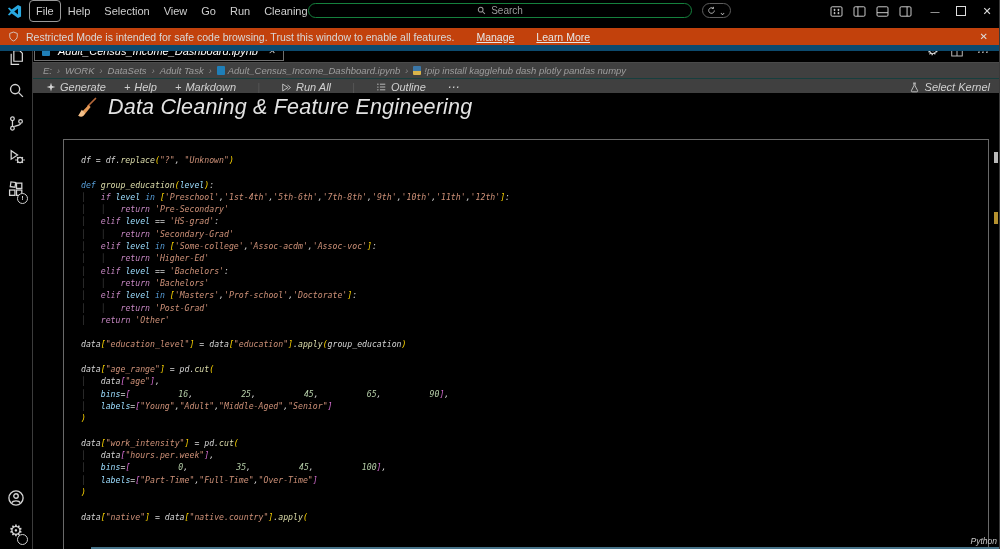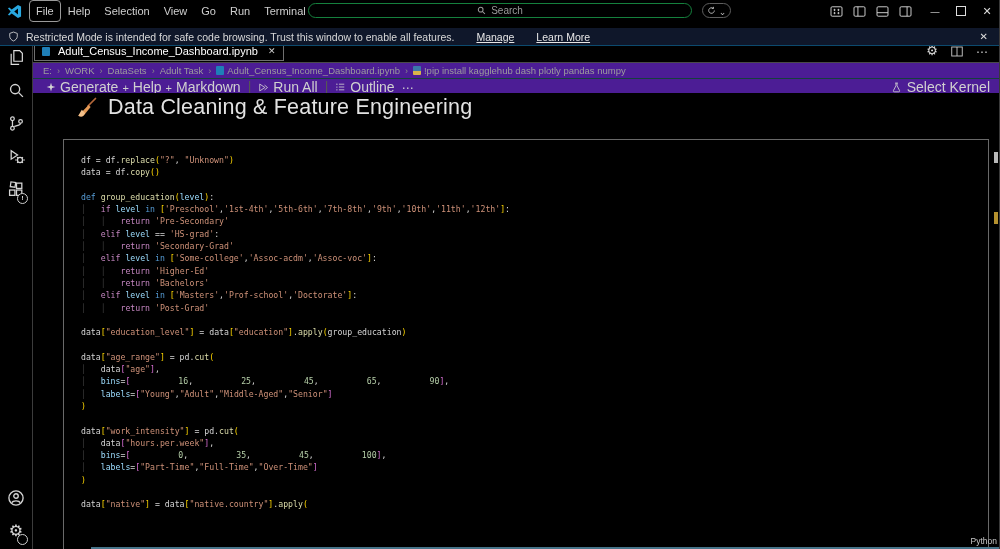--- a/index.html
+++ b/index.html
@@ -23,57 +23,57 @@
   .chev::before{content:"⌄";font-size:9px;line-height:4px;}
   #winctl{position:absolute;right:0;top:0;height:22px;display:flex;align-items:center;}
   .lay-ico{margin-right:10px;display:inline-flex;}
   .winbtn{width:26px;text-align:center;color:#ddd;font-size:11px;}
   .win-min::before{content:"—";font-size:9px;}
   .win-restore{display:inline-block;}
   .win-restore .sq{display:block;width:8px;height:8px;border:1px solid #ddd;margin:0 auto;}
   .win-close::before{content:"✕";}
 
   
-  #banner{position:absolute;left:0;top:28px;width:100%;height:17px;background:#0f172a;
-    border-bottom:1px solid #0c4a6e;display:flex;align-items:center;color:#d8d8d8;font-size:10.5px;z-index:4;}
+  #banner{position:absolute;left:0;top:28px;width:100%;height:17px;background:#c2410c;
+    border-bottom:6px solid #0c4a6e;display:flex;align-items:center;color:#d8d8d8;font-size:10.5px;z-index:4;}
   #banner .shield{margin-left:8px;display:inline-flex;}
   #banner .btxt{margin-left:7px;}
   .bnr-link{margin-left:22px;text-decoration:underline;color:#e6e6e6;}
   #banner-close{margin-left:auto;margin-right:12px;color:#ddd;font-size:10px;}
   #banner-close::before{content:"✕";}
 
   
   #activitybar{position:absolute;left:0;top:40px;bottom:0;width:32px;background:#000;
     border-right:1px solid #3c3c3c;display:flex;flex-direction:column;align-items:center;z-index:3;}
   .ab-icon{height:31px;width:100%;display:flex;align-items:center;justify-content:center;position:relative;margin-top:2px;}
   .ab-bottom{margin-top:auto;}
   .badge{position:absolute;right:4px;bottom:1px;width:9px;height:9px;border:1px solid #cfcfcf;border-radius:50%;
     background:#000;color:#fff;font-size:6px;line-height:8px;text-align:center;font-weight:bold;}
   .gear-glyph{font-size:16px;color:#d6d6d6;line-height:16px;}
 
   
-  #editor{position:absolute;left:33px;top:40px;right:0;bottom:0;background:#4c1d95;}
+  #editor{position:absolute;left:33px;top:40px;right:0;bottom:0;background:#404040;font-style:italic;}
   #tabbar{height:22px;border-bottom:1px solid #4a4a4a;display:flex;align-items:center;background:#000;}
   .tab{height:18px;margin-left:1px;border:1px solid #6f6f6f;display:flex;align-items:center;gap:5px;
     padding:0 7px;font-size:11px;color:#fff;background:#000;}
   .tab-close{font-size:9px;color:#ccc;margin-left:5px;}
   .tab-close::before{content:"✕";}
   #tabactions{margin-left:auto;display:flex;gap:13px;margin-right:12px;color:#ccc;align-items:center;}
   .more-dots::before{content:"⋯";font-size:12px;}
 
   #breadcrumbs{height:15px;display:flex;align-items:center;font-size:9.5px;color:#9d9d9d;
     padding-left:10px;border-bottom:1px solid #173f3e;white-space:nowrap;}
   .bc-sep{margin:0 5px;font-size:9px;color:#8a8a8a;}
   .bc-item{display:inline-flex;align-items:center;}
   .bc-ico{display:inline-block;width:8px;height:9px;margin-right:3px;}
   .bc-ico.nb{background:#1f7fb8;border-radius:1px;}
   .bc-ico.py{background:linear-gradient(180deg,#3b77a8 50%,#d9b44a 50%);border-radius:1px;}
 
-  #nbtoolbar{height:16px;display:flex;align-items:center;font-size:14px;color:#d0d0d0;
-    padding-left:13px;gap:4px;white-space:nowrap;}
+  #nbtoolbar{height:16px;display:flex;align-items:center;font-size:11px;color:#d0d0d0;
+    padding-left:13px;gap:18px;white-space:nowrap;}
   .tb-btn{display:flex;align-items:center;gap:4px;}
   .plus::before{content:"+";font-size:11px;color:#d0d0d0;}
   .tb-sep{color:#565656;margin:0 3px;}
   .tb-sep::before{content:"|";}
   #selectkernel{margin-left:auto;margin-right:10px;display:flex;gap:5px;align-items:center;}
 
   
   #nbcanvas{position:absolute;left:0;right:0;top:53px;bottom:0;background:#000;}
   #mdheading{position:absolute;left:42px;top:2px;display:flex;align-items:center;gap:9px;}
   #mdheading h1{font-size:21.5px;font-weight:500;color:#e2e2e2;margin:0;letter-spacing:.2px;}
@@ -109,21 +109,21 @@
         <path fill="#29a8e0" d="M11.7 1 L15 2.6 V13.4 L11.7 15 L5 10.1 L2.4 12.3 L1 11.5 L3.9 8 L1 4.5 L2.4 3.7 L5 5.9 Z M11.7 4.7 L7.7 8 L11.7 11.3 Z"></path>
       </svg>
     </span>
     <nav id="menubar">
         <span class="menu focused">File</span>
         <span class="menu">Help</span>
         <span class="menu">Selection</span>
         <span class="menu">View</span>
         <span class="menu">Go</span>
         <span class="menu">Run</span>
-        <span class="menu">Terminal</span>
+        <span class="menu">Cleaning</span>
         <span class="menu">Help</span>
       </nav>
     <div id="navarrows">
       <span class="nav-back"></span>
       <span class="nav-fwd"></span>
     </div>
     <div id="cmdcenter">
       <span>
         <svg width="9" height="9" viewBox="0 0 16 16" stroke="#9b9b9b" fill="none" stroke-width="1.8">
           <circle cx="6.5" cy="6.5" r="4.2"></circle>
@@ -335,32 +335,33 @@
             <path fill="#e59a56" d="M13.6 9 L15.6 11 L8.5 19.8 C7 21 4.2 20.6 3.4 19.6 L13.6 9 Z"></path>
             <path fill="#f3c08b" d="M6.8 13.8 L3.4 19.6 C4.2 20.6 6.4 21 8 20.1 L10.2 17.2 Z"></path>
           </svg>
         </span>
         <h1>Data Cleaning &amp; Feature Engineering</h1>
       </div>
 
       <div id="codecell">
         <div id="code">
             <div class="cl"><span class="tk-w">df = df.</span><span class="tk-f">replace</span><span class="tk-b">(</span><span class="tk-s">"?"</span><span class="tk-w">, </span><span class="tk-s">"Unknown"</span><span class="tk-b">)</span></div>
-            <div class="cl"><span class="tk-w">data = df.</span><span class="tk-f">copy</span><span class="tk-b">()</span></div>
             <div class="cl"> </div>
             <div class="cl"><span class="tk-k">def</span><span class="tk-w"> </span><span class="tk-f">group_education</span><span class="tk-b">(</span><span class="tk-v">level</span><span class="tk-b">)</span><span class="tk-w">:</span></div>
             <div class="cl"><span class="ig">│</span>   <span class="tk-c">if</span><span class="tk-w"> </span><span class="tk-v">level</span><span class="tk-w"> </span><span class="tk-k">in</span><span class="tk-w"> </span><span class="tk-b">[</span><span class="tk-s">'Preschool'</span><span class="tk-w">,</span><span class="tk-s">'1st-4th'</span><span class="tk-w">,</span><span class="tk-s">'5th-6th'</span><span class="tk-w">,</span><span class="tk-s">'7th-8th'</span><span class="tk-w">,</span><span class="tk-s">'9th'</span><span class="tk-w">,</span><span class="tk-s">'10th'</span><span class="tk-w">,</span><span class="tk-s">'11th'</span><span class="tk-w">,</span><span class="tk-s">'12th'</span><span class="tk-b">]</span><span class="tk-w">:</span></div>
             <div class="cl"><span class="ig">│</span>   <span class="ig">│</span>   <span class="tk-c">return</span><span class="tk-w"> </span><span class="tk-s">'Pre-Secondary'</span></div>
             <div class="cl"><span class="ig">│</span>   <span class="tk-c">elif</span><span class="tk-w"> </span><span class="tk-v">level</span><span class="tk-w"> == </span><span class="tk-s">'HS-grad'</span><span class="tk-w">:</span></div>
             <div class="cl"><span class="ig">│</span>   <span class="ig">│</span>   <span class="tk-c">return</span><span class="tk-w"> </span><span class="tk-s">'Secondary-Grad'</span></div>
             <div class="cl"><span class="ig">│</span>   <span class="tk-c">elif</span><span class="tk-w"> </span><span class="tk-v">level</span><span class="tk-w"> </span><span class="tk-k">in</span><span class="tk-w"> </span><span class="tk-b">[</span><span class="tk-s">'Some-college'</span><span class="tk-w">,</span><span class="tk-s">'Assoc-acdm'</span><span class="tk-w">,</span><span class="tk-s">'Assoc-voc'</span><span class="tk-b">]</span><span class="tk-w">:</span></div>
             <div class="cl"><span class="ig">│</span>   <span class="ig">│</span>   <span class="tk-c">return</span><span class="tk-w"> </span><span class="tk-s">'Higher-Ed'</span></div>
+            <div class="cl"><span class="ig">│</span>   <span class="tk-c">elif</span><span class="tk-w"> </span><span class="tk-v">level</span><span class="tk-w"> == </span><span class="tk-s">'Bachelors'</span><span class="tk-w">:</span></div>
             <div class="cl"><span class="ig">│</span>   <span class="ig">│</span>   <span class="tk-c">return</span><span class="tk-w"> </span><span class="tk-s">'Bachelors'</span></div>
             <div class="cl"><span class="ig">│</span>   <span class="tk-c">elif</span><span class="tk-w"> </span><span class="tk-v">level</span><span class="tk-w"> </span><span class="tk-k">in</span><span class="tk-w"> </span><span class="tk-b">[</span><span class="tk-s">'Masters'</span><span class="tk-w">,</span><span class="tk-s">'Prof-school'</span><span class="tk-w">,</span><span class="tk-s">'Doctorate'</span><span class="tk-b">]</span><span class="tk-w">:</span></div>
             <div class="cl"><span class="ig">│</span>   <span class="ig">│</span>   <span class="tk-c">return</span><span class="tk-w"> </span><span class="tk-s">'Post-Grad'</span></div>
+            <div class="cl"><span class="ig">│</span>   <span class="tk-c">return</span><span class="tk-w"> </span><span class="tk-s">'Other'</span></div>
             <div class="cl"> </div>
             <div class="cl"><span class="tk-w">data</span><span class="tk-b">[</span><span class="tk-s">"education_level"</span><span class="tk-b">]</span><span class="tk-w"> = </span><span class="tk-w">data</span><span class="tk-b">[</span><span class="tk-s">"education"</span><span class="tk-b">]</span><span class="tk-w">.</span><span class="tk-f">apply</span><span class="tk-b">(</span><span class="tk-w">group_education</span><span class="tk-b">)</span></div>
             <div class="cl"> </div>
             <div class="cl"><span class="tk-w">data</span><span class="tk-b">[</span><span class="tk-s">"age_range"</span><span class="tk-b">]</span><span class="tk-w"> = pd.</span><span class="tk-f">cut</span><span class="tk-b">(</span></div>
             <div class="cl"><span class="ig">│</span>   <span class="tk-w">data</span><span class="tk-B">[</span><span class="tk-s">"age"</span><span class="tk-B">]</span><span class="tk-w">,</span></div>
             <div class="cl"><span class="ig">│</span>   <span class="tk-v">bins</span><span class="tk-w">=</span><span class="tk-B">[</span><span class="tk-n">16</span><span class="tk-w">,</span><span class="tk-n">25</span><span class="tk-w">,</span><span class="tk-n">45</span><span class="tk-w">,</span><span class="tk-n">65</span><span class="tk-w">,</span><span class="tk-n">90</span><span class="tk-B">]</span><span class="tk-w">,</span></div>
             <div class="cl"><span class="ig">│</span>   <span class="tk-v">labels</span><span class="tk-w">=</span><span class="tk-B">[</span><span class="tk-s">"Young"</span><span class="tk-w">,</span><span class="tk-s">"Adult"</span><span class="tk-w">,</span><span class="tk-s">"Middle-Aged"</span><span class="tk-w">,</span><span class="tk-s">"Senior"</span><span class="tk-B">]</span></div>
             <div class="cl"><span class="tk-b">)</span></div>
             <div class="cl"> </div>
             <div class="cl"><span class="tk-w">data</span><span class="tk-b">[</span><span class="tk-s">"work_intensity"</span><span class="tk-b">]</span><span class="tk-w"> = pd.</span><span class="tk-f">cut</span><span class="tk-b">(</span></div>

